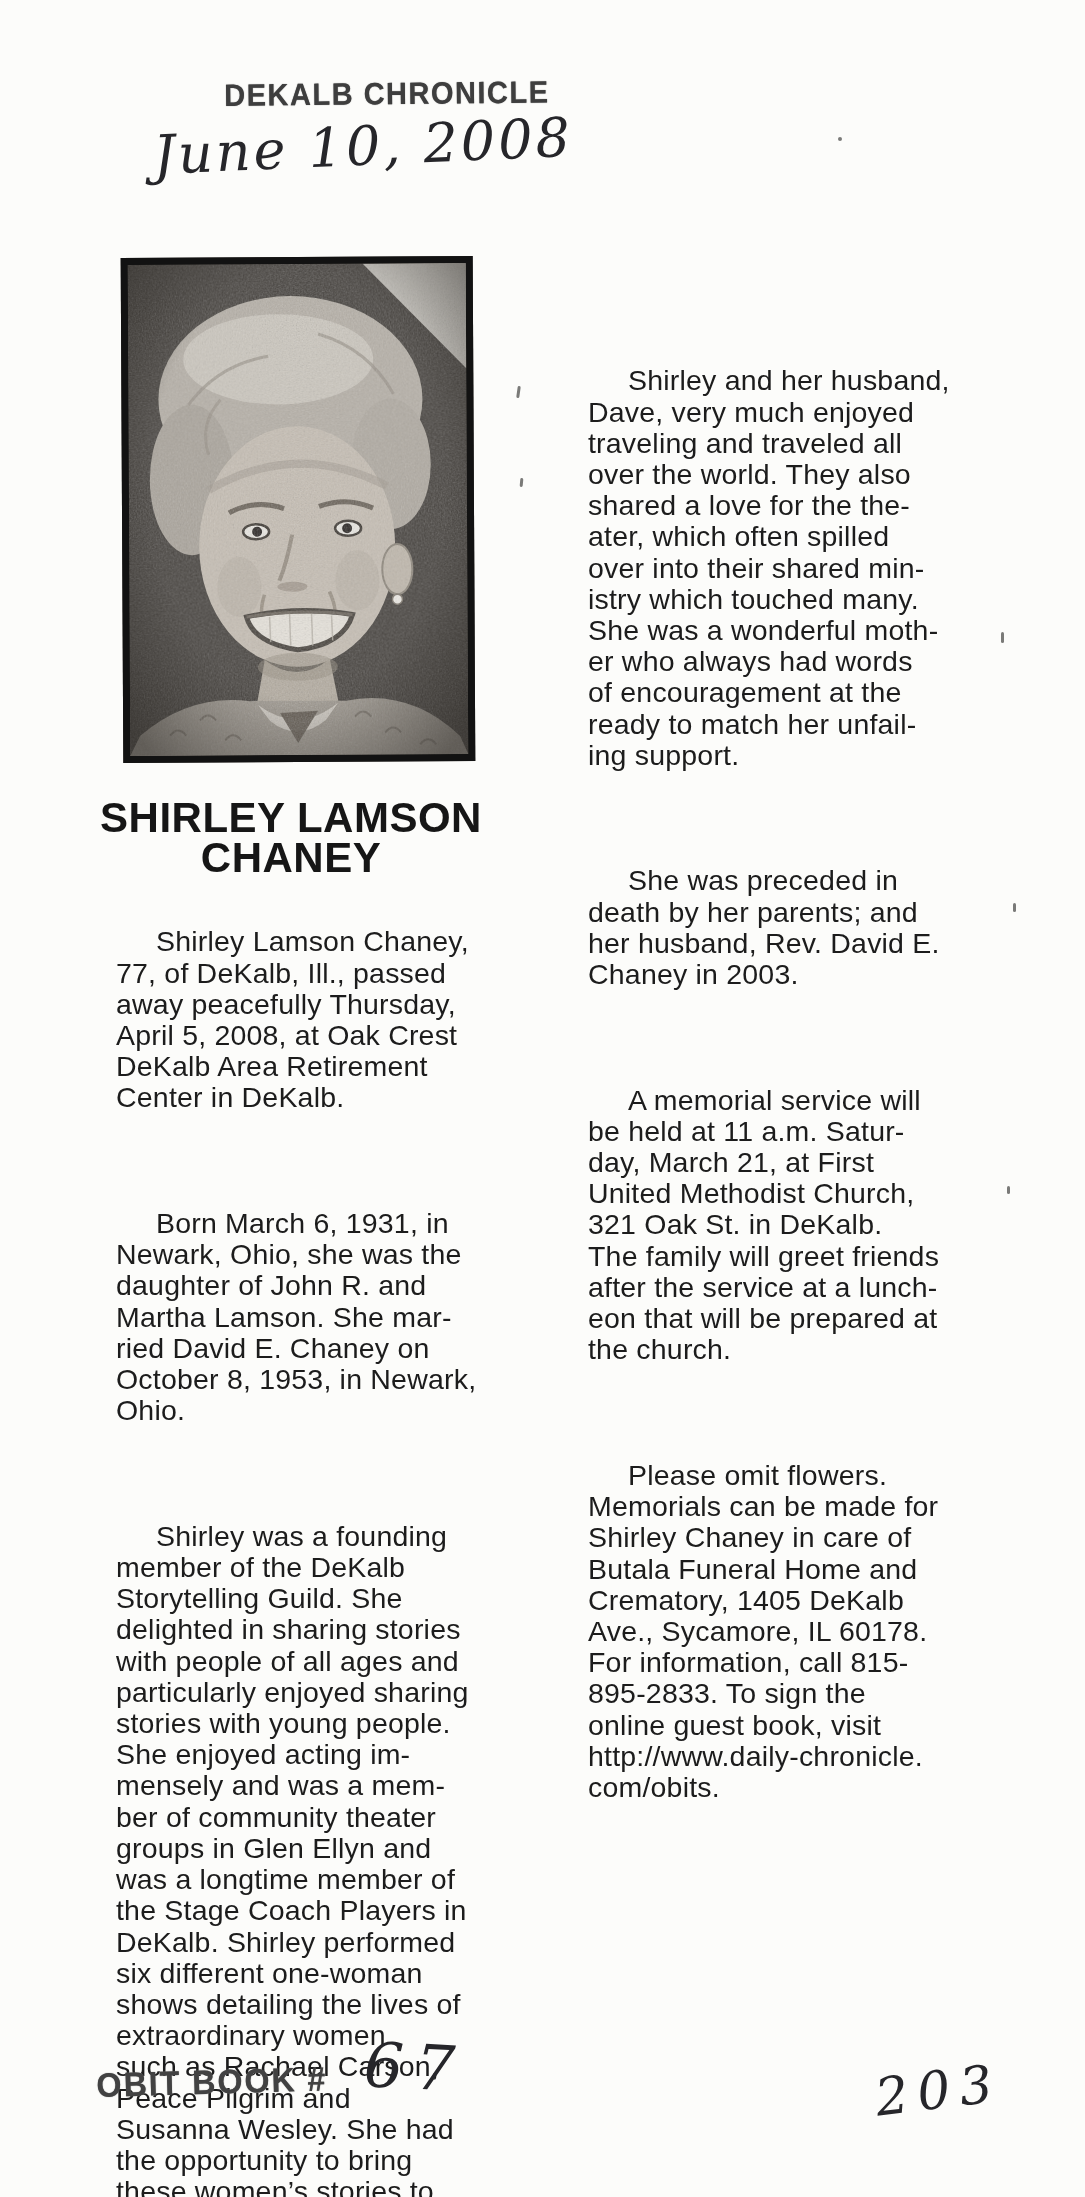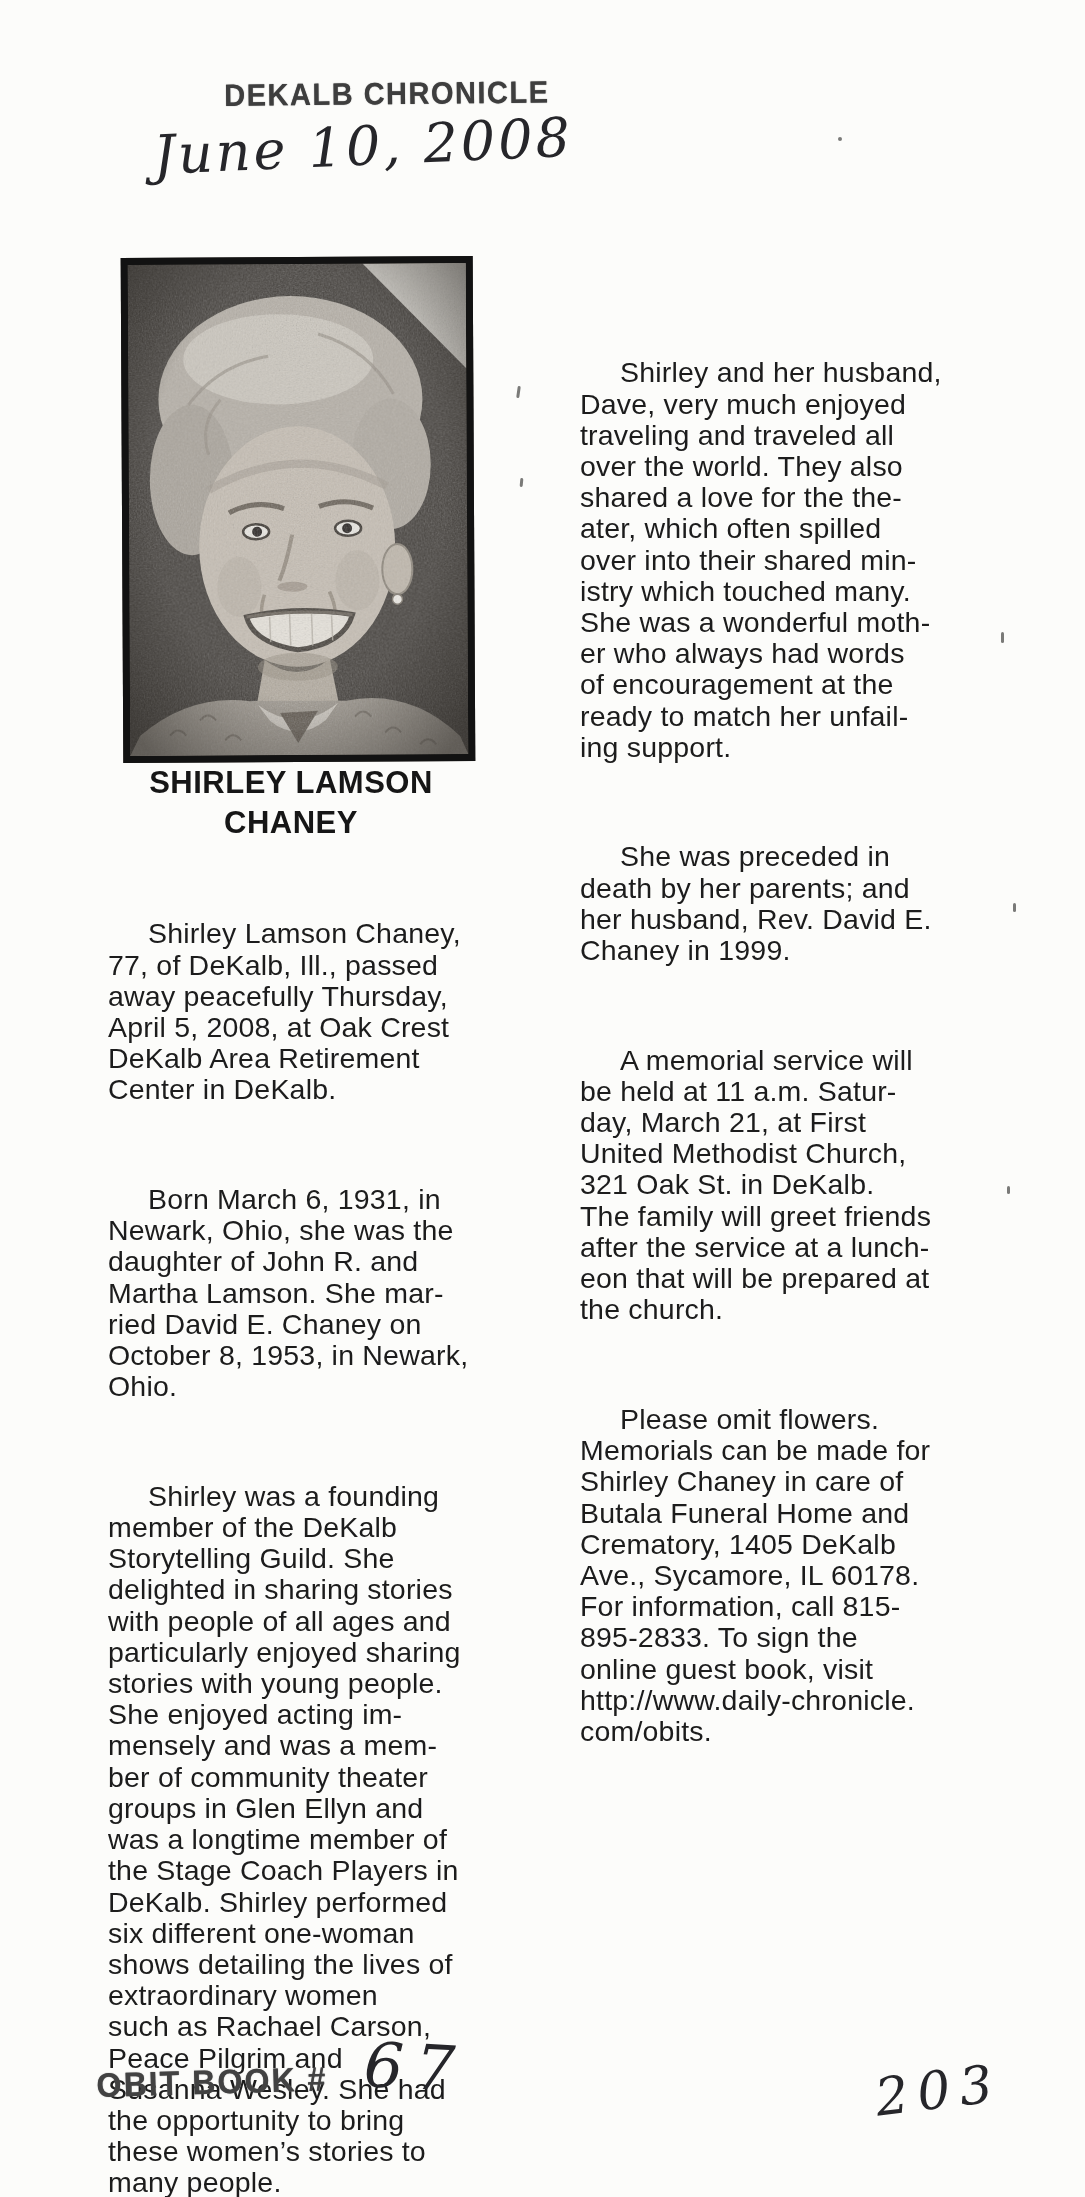--- a/index.html
+++ b/index.html
@@ -41,30 +41,30 @@
   }
   
   .photo-frame{
     position:absolute;left:122px;top:257px;width:352px;height:505px;
     border:7px solid #121212;box-sizing:border-box;background:#44403c;
     transform:rotate(-0.3deg);
   }
   .photo-frame svg{display:block;width:100%;height:100%;}
   
   .headline{
-    position:absolute;left:95px;top:763px;width:392px;
-    text-align:center;font-weight:bold;font-size:31px;line-height:40px;
+    position:absolute;left:95px;top:798px;width:392px;
+    text-align:center;font-weight:bold;font-size:42px;line-height:40px;
     letter-spacing:0.5px;color:#161616;white-space:pre-line;
   }
   
   .col{
     position:absolute;white-space:pre;font-size:28.5px;line-height:31.2px;
     letter-spacing:0.2px;color:#1c1c1c;
   }
-  .col p{margin:8px;text-indent:40px;}
+  .col p{margin:16px;text-indent:40px;}
   .left-col{left:100px;top:848px;width:430px;}
   .right-col{left:572px;top:287px;width:440px;}
   
   .speck{position:absolute;background:#7a7a78;border-radius:2px;}
   .s1{left:517px;top:386px;width:3px;height:12px;transform:rotate(8deg);}
   .s2{left:520px;top:478px;width:3px;height:9px;transform:rotate(5deg);}
   .s3{left:1001px;top:632px;width:3px;height:11px;}
   .s4{left:1013px;top:903px;width:3px;height:9px;}
   .s5{left:1007px;top:1186px;width:3px;height:8px;}
   .s6{left:838px;top:137px;width:4px;height:4px;border-radius:50%;}
@@ -205,21 +205,21 @@
 over into their shared min-
 istry which touched many.
 She was a wonderful moth-
 er who always had words
 of encouragement at the
 ready to match her unfail-
 ing support.</p>
     <p>She was preceded in
 death by her parents; and
 her husband, Rev. David E.
-Chaney in 1999.</p>
+Chaney in 2003.</p>
     <p>A memorial service will
 be held at 11 a.m. Satur-
 day, March 21, at First
 United Methodist Church,
 321 Oak St. in DeKalb.
 The family will greet friends
 after the service at a lunch-
 eon that will be prepared at
 the church.</p>
     <p>Please omit flowers.

